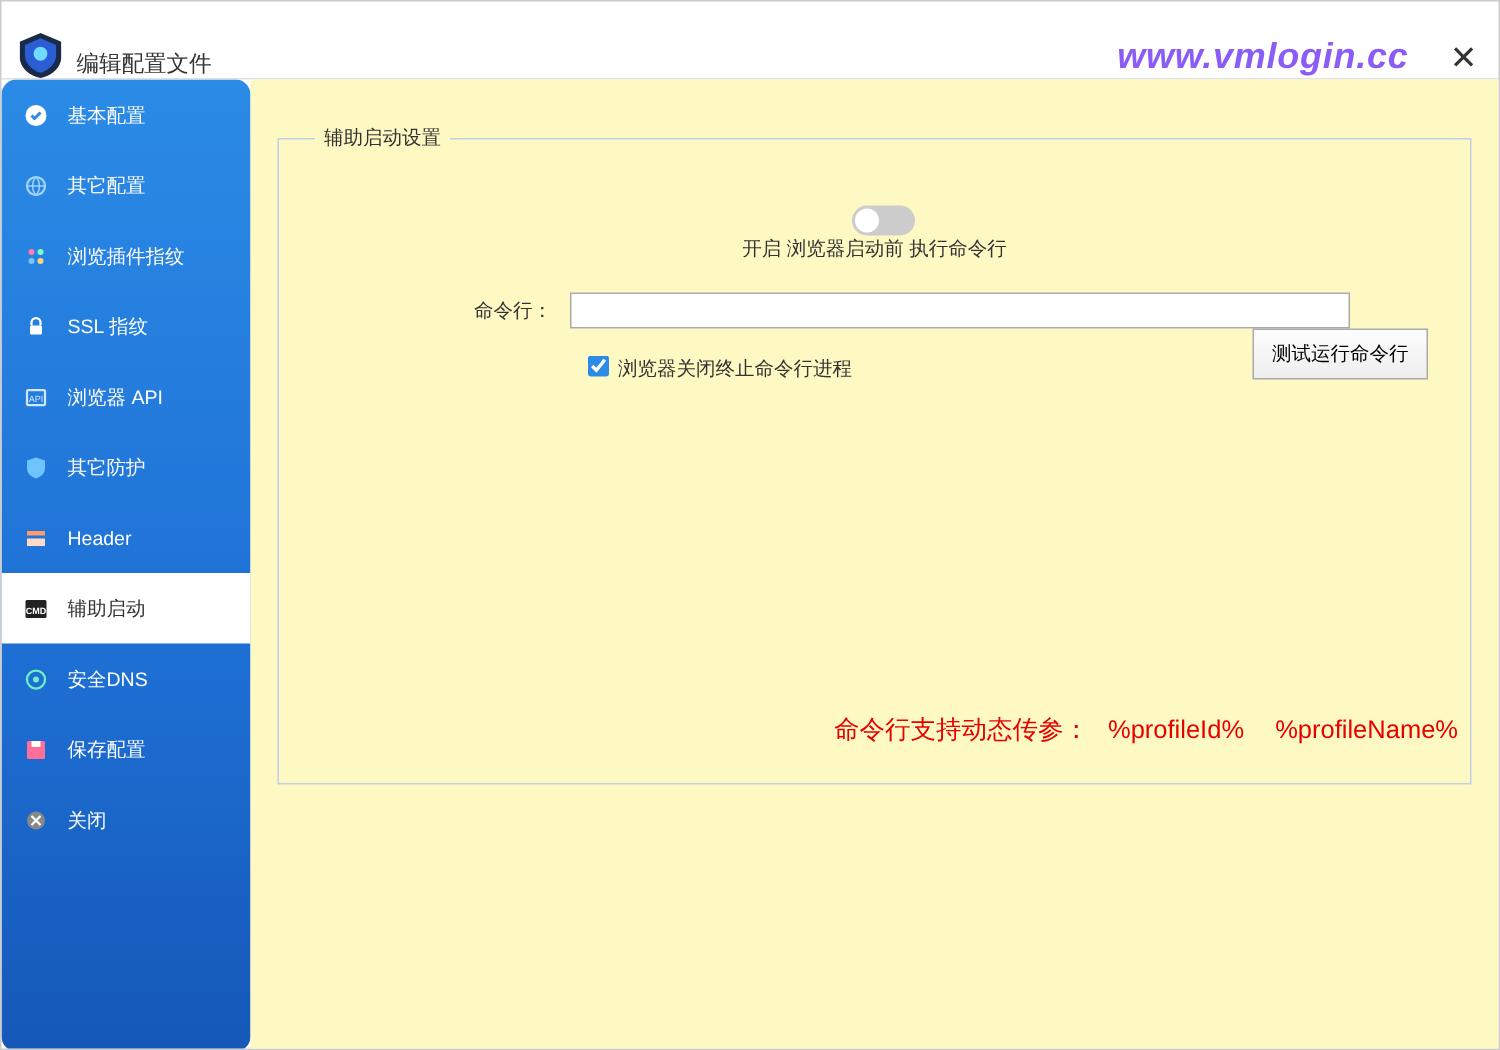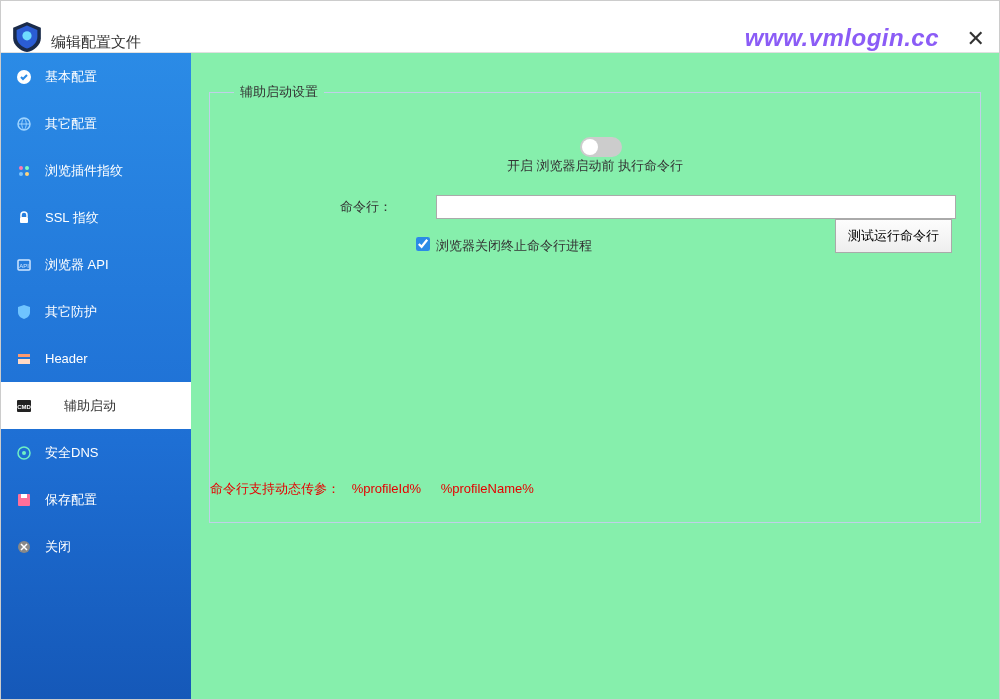--- a/index.html
+++ b/index.html
@@ -6,43 +6,43 @@
 body { font-family: "Microsoft YaHei", "SimSun", sans-serif; font-size: 13px; color: #333; background: #fff; width: 1000px; height: 700px; overflow: hidden; border: 1px solid #ccc; }
 
 .titlebar { height: 52px; display: flex; align-items: flex-end; padding: 0 12px; border-bottom: 1px solid #e0e0e0; position: relative; }
 .titlebar .logo { width: 28px; height: 30px; margin-right: 10px; }
 .titlebar .title { font-size: 15px; color: #333; }
 .titlebar .watermark { position: absolute; right: 60px; color: #8b5cf6; font-size: 24px; font-weight: 900; letter-spacing: 0.5px; font-style: italic; }
 .titlebar .close { position: absolute; right: 14px; font-size: 22px; cursor: pointer; color: #333; }
 
 .body { display: flex; height: calc(700px - 52px); }
 
-.sidebar { width: 190px; background: linear-gradient(180deg, #2b8be6 0%, #1e6fd4 60%, #1558b8 100%); color: #fff; display: flex; flex-direction: column; }
+.sidebar { width: 166px; background: linear-gradient(180deg, #2b8be6 0%, #1e6fd4 60%, #1558b8 100%); color: #fff; display: flex; flex-direction: column; border-radius: 10px; }
 .sidebar-item { display: flex; align-items: center; height: 47px; padding: 0 14px; cursor: pointer; font-size: 13px; }
-.sidebar-item.active { background: #fff; color: #333; gap: 19px; }
+.sidebar-item.active { background: #fff; color: #333; }
 .sidebar-item .sicon { width: 18px; height: 18px; margin-right: 12px; display: inline-flex; align-items: center; justify-content: center; font-size: 14px; }
 
-.main { flex: 1; padding: 30px 18px 20px 18px; background: #86efac; position: relative; }
+.main { flex: 1; padding: 30px 18px 20px 18px; background: #fef9c3; position: relative; }
 fieldset.group { border: 1px solid #c0d0e8; padding: 18px 24px 60px 24px; height: 440px; position: relative; }
 fieldset.group legend { font-size: 13px; color: #333; padding: 0 6px; }
 
 .row { display: flex; align-items: center; margin: 18px 0; flex-direction: column; }
 .toggle { width: 42px; height: 20px; background: #ccc; border-radius: 10px; position: relative; cursor: pointer; margin-right: 18px; margin-left: 30px; }
 .toggle .knob { width: 16px; height: 16px; background: #fff; border-radius: 50%; position: absolute; top: 2px; left: 2px; }
 .toggle-label { font-size: 13px; color: #333; }
 
-.cmd-row { display: flex; align-items: center; margin: 20px 0 0 80px; justify-content: space-between; }
+.cmd-row { display: flex; align-items: center; margin: 20px 0 0 80px; }
 .cmd-label { width: 90px; text-align: right; padding-right: 12px; }
 .cmd-input { flex: 1; height: 24px; border: 1px solid #aaa; padding: 2px 6px; font-size: 13px; max-width: 520px; }
 
 .cb-row { display: flex; align-items: flex-start; margin: 18px 0 0 182px; }
 .cb { width: 14px; height: 14px; margin-right: 6px; accent-color: #2b8be6; }
 .test-btn { position: absolute; right: 28px; top: 118px; height: 34px; padding: 2px 12px; font-size: 13px; background: linear-gradient(#fdfdfd,#eee); border: 1px solid #aaa; cursor: pointer; text-align: right; }
 
-.hint { position: absolute; bottom: 24px; left: 0; right: 0; text-align: left; color: #e60000; font-size: 13px; }
+.hint { position: absolute; bottom: 24px; left: 0; right: 0; text-align: right; color: #e60000; font-size: 17px; }
 .hint .sp { margin: 0 8px; }
 </style>
 </head>
 <body>
 
 <div class="titlebar">
   <span class="logo">
     <svg viewBox="0 0 24 26" width="28" height="30">
         <path d="M12 0 L24 5 L24 14 C24 20 18 25 12 26 C6 25 0 20 0 14 L0 5 Z" fill="#1a2b4a"></path>
         <path d="M12 3 L21 7 L21 13 C21 18 16 22 12 23 C8 22 3 18 3 13 L3 7 Z" fill="#2b5dd4"></path>

